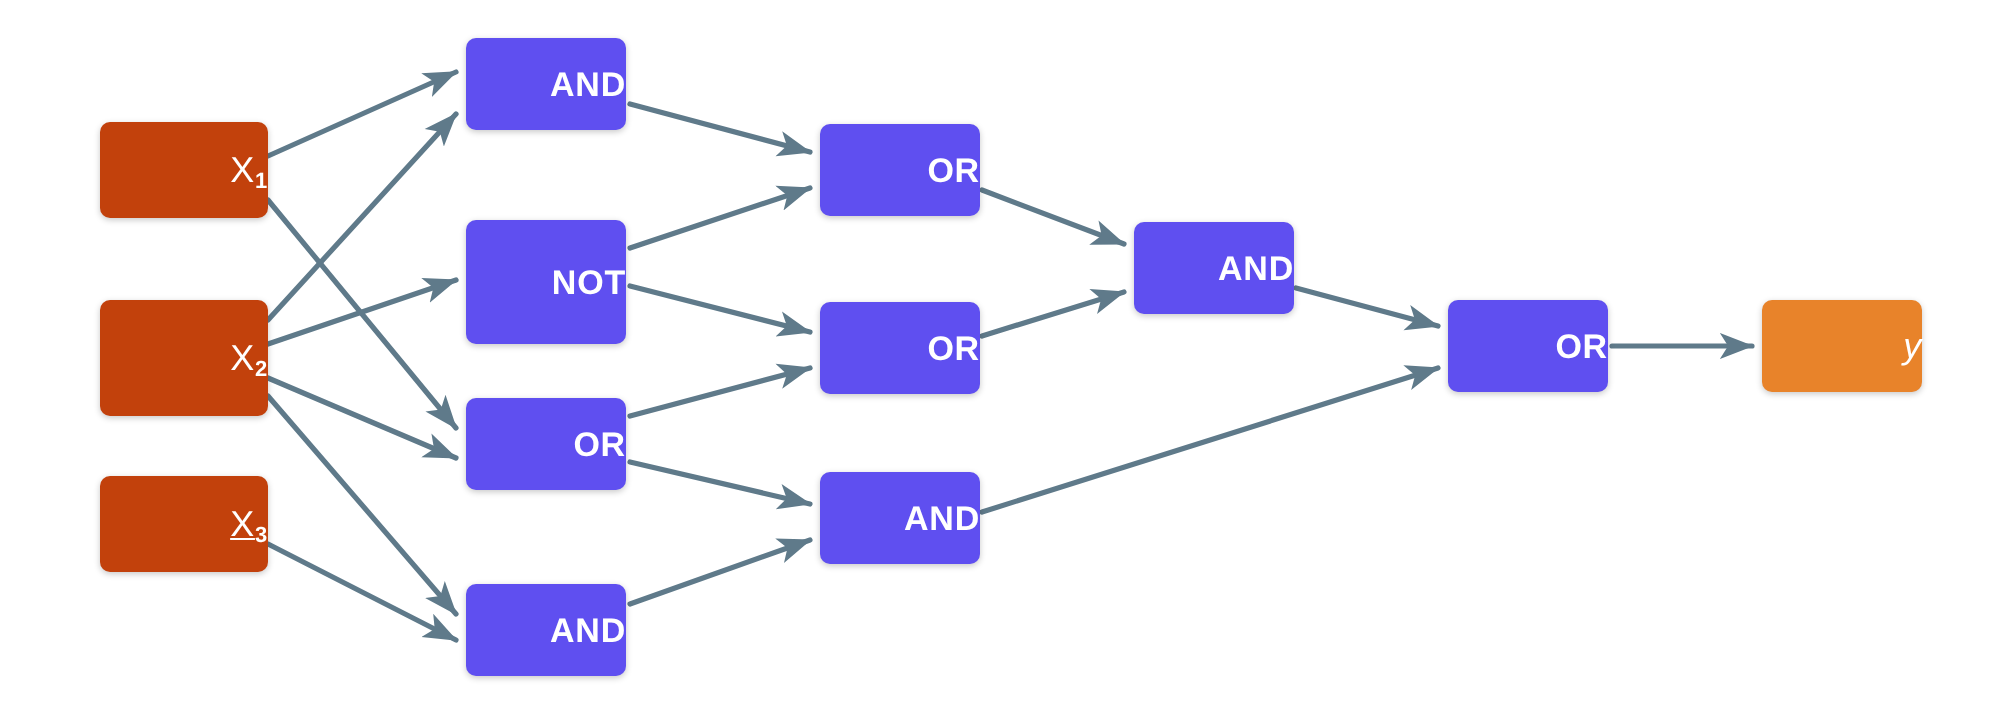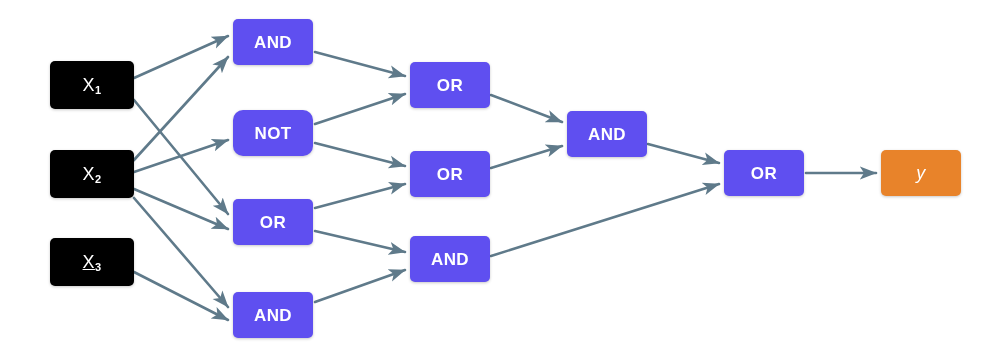--- a/index.html
+++ b/index.html
@@ -23,31 +23,31 @@
     top: 0;
     width: 1000px;
     height: 363px;
     pointer-events: none;
   }
   .node {
     position: absolute;
     box-sizing: border-box;
     display: flex;
     align-items: center;
-    justify-content: center;
+    justify-content: flex-end;
     border-radius: 5px;
     color: #ffffff;
     font-size: 17px;
     font-weight: 700;
     letter-spacing: 0.4px;
     box-shadow: 0 1px 3px rgba(0,0,0,0.22);
     user-select: none;
   }
   .node-input {
-    background: #000000;
+    background: #c2410c;
   }
   .node-gate {
     background: #5f4ff0;
   }
   .node-output {
     background: #e8832a;
   }
   .node-label {
     line-height: 1;
     display: inline-block;
@@ -100,30 +100,30 @@
         <line x1="648" y1="144" x2="719" y2="163" stroke="#5f7a8a" stroke-width="2.6" stroke-linecap="round" marker-end="url(#arrowhead)"></line>
         <line x1="491" y1="256" x2="719" y2="184" stroke="#5f7a8a" stroke-width="2.6" stroke-linecap="round" marker-end="url(#arrowhead)"></line>
         <line x1="806" y1="173" x2="876" y2="173" stroke="#5f7a8a" stroke-width="2.6" stroke-linecap="round" marker-end="url(#arrowhead)"></line>
       </g>
   </svg>
 
   <div id="nodes-group">
       <div class="node node-input" style="left: 50px; top: 61px; width: 84px; height: 48px;">
         <span class="node-label">X<sub>1</sub></span>
       </div>
-      <div class="node node-input" style="left: 50px; top: 150px; width: 84px; height: 48px;">
+      <div class="node node-input" style="left: 50px; top: 150px; width: 84px; height: 58px;">
         <span class="node-label">X<sub>2</sub></span>
       </div>
       <div class="node node-input" style="left: 50px; top: 238px; width: 84px; height: 48px; text-decoration: underline;">
         <span class="node-label">X<sub>3</sub></span>
       </div>
       <div class="node node-gate" style="left: 233px; top: 19px; width: 80px; height: 46px;">
         <span class="node-label">AND</span>
       </div>
-      <div class="node node-gate" style="left: 233px; top: 110px; width: 80px; height: 46px; border-radius: 10px;">
+      <div class="node node-gate" style="left: 233px; top: 110px; width: 80px; height: 62px;">
         <span class="node-label">NOT</span>
       </div>
       <div class="node node-gate" style="left: 233px; top: 199px; width: 80px; height: 46px;">
         <span class="node-label">OR</span>
       </div>
       <div class="node node-gate" style="left: 233px; top: 292px; width: 80px; height: 46px;">
         <span class="node-label">AND</span>
       </div>
       <div class="node node-gate" style="left: 410px; top: 62px; width: 80px; height: 46px;">
         <span class="node-label">OR</span>

